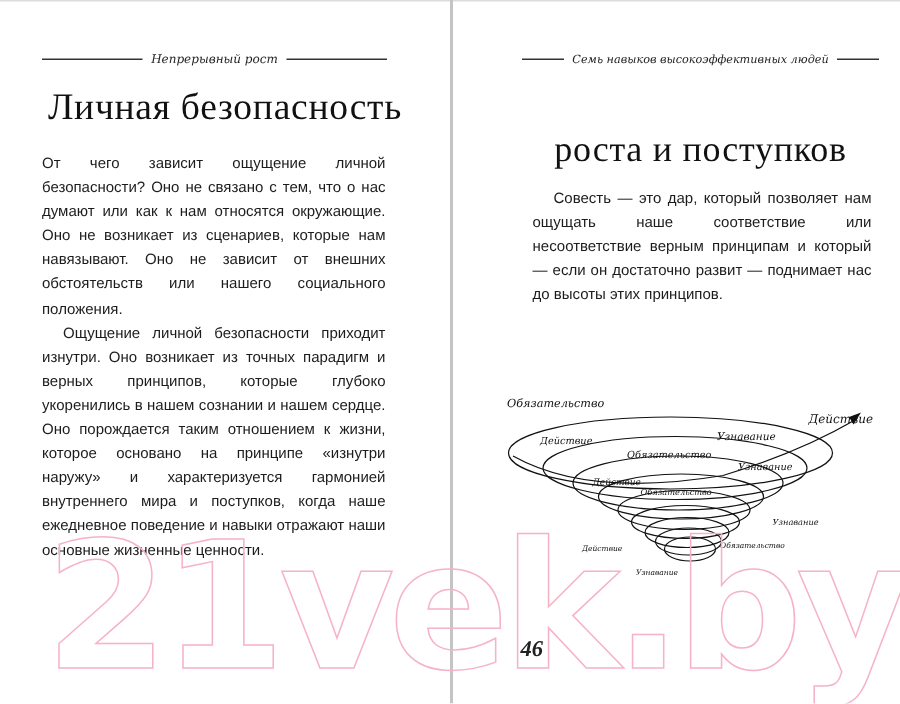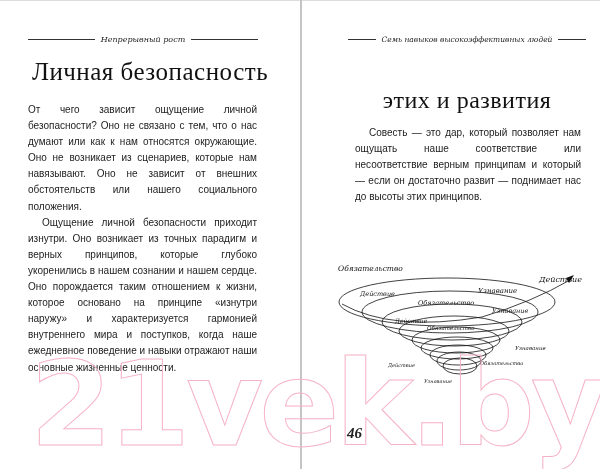--- a/index.html
+++ b/index.html
@@ -68,21 +68,21 @@
 
 <div class="page right">
   <div class="running-head" style="left:45px; width:240px;">
     <div class="rule" style="width:28px;"></div>
     <span class="rh-text" style="font-size:7.5px;">Семь навыков высокоэффективных людей</span>
     <div class="rule" style="width:28px;"></div>
   </div>
 
   <h1 class="chapter-title" style="left:30px; width:270px; top:58px; font-size:24px; line-height:28px;">
     <br>
-    <span>этих и развития</span>
+    <span>роста и поступков</span>
   </h1>
 
   <div class="body-text" style="left:53px; top:125px; width:226px;">
     <p class="indent">Совесть — это дар, который позволяет нам ощущать наше соответствие или несоответствие верным принципам и который — если он доста­точно развит — поднимает нас до высоты этих принципов.</p>
   </div>
 
   <svg class="diagram" style="left:30px; top:262px;" width="250" height="130" viewBox="0 0 250 130">
     <g fill="none" stroke="#111" stroke-width="0.8">
       <ellipse cx="115" cy="40" rx="108" ry="24"></ellipse>
       <ellipse cx="118" cy="50" rx="88" ry="21"></ellipse>

